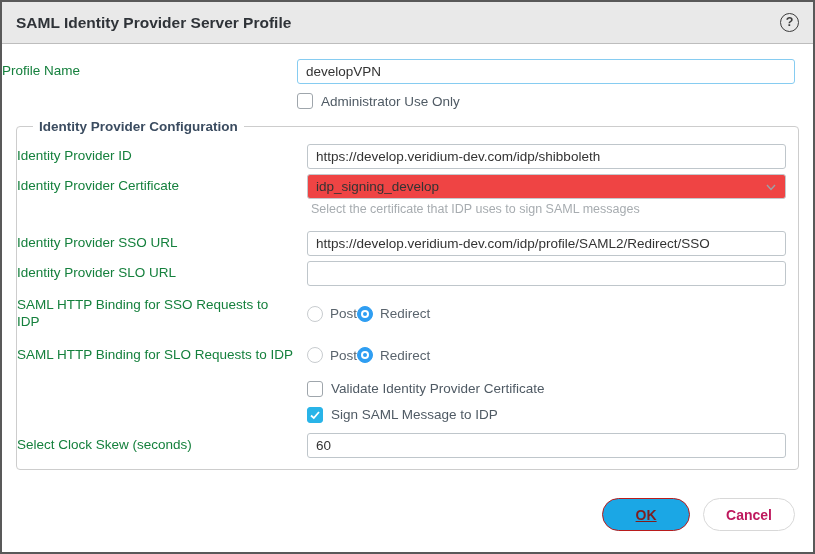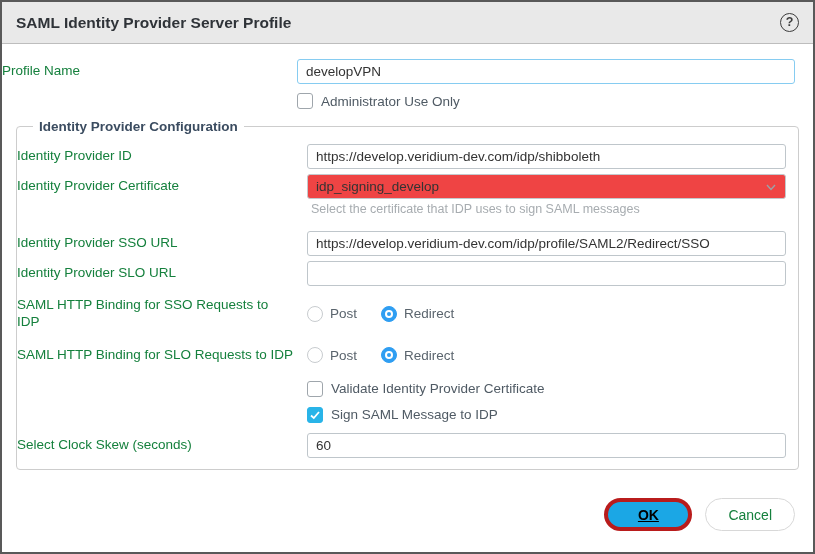--- a/index.html
+++ b/index.html
@@ -101,21 +101,21 @@
   .hint {
     color: #a7acb0;
     font-size: 12.5px;
     margin: 3px 0 15px 299px;
   }
   fieldset .hint { margin-left: 294px; }
   
   .binding-row { margin-top: 11px; margin-bottom: 0; align-items: center; }
   .binding-row .row-label.wrap { max-width: 290px; }
   .binding-row .row-label.wrap .inner { display:inline-block; max-width: 262px; }
-  .radio-group { display: flex; align-items: center; gap: 24px; }
+  .radio-group { display: flex; align-items: center; }
   .radio-opt { display: flex; align-items: center; gap: 7px; cursor: pointer; color: #5a646d; }
   .radio {
     width: 16px; height: 16px;
     border-radius: 50%;
     border: 1px solid #c8cccf;
     background: #fff;
     position: relative;
     flex: 0 0 16px;
   }
   .radio.on { background: #2f9ef2; border-color: #2f9ef2; }
@@ -148,29 +148,30 @@
     height: 33px;
     min-width: 88px;
     border-radius: 17px;
     font-family: inherit;
     font-size: 14px;
     cursor: pointer;
     padding: 0 22px;
   }
   .btn-primary {
     background: #1ba7e5;
-    border: 4px solid #b91c1c;
-    color: #000000;
+    border: 1px solid #b91c1c;
+    color: #7f1d1d;
     font-weight: 700;
     text-decoration: underline;
   }
   .btn-secondary {
     background: #fff;
     border: 1px solid #d8d8d8;
-    color: #15803d;
+    color: #be185d;
+    font-weight: bold;
   }
 </style>
 </head>
 <body>
 
 <div class="dialog">
 
   <div class="titlebar">
     <span class="title">SAML Identity Provider Server Profile</span>
     <span class="help-circle">?</span>

